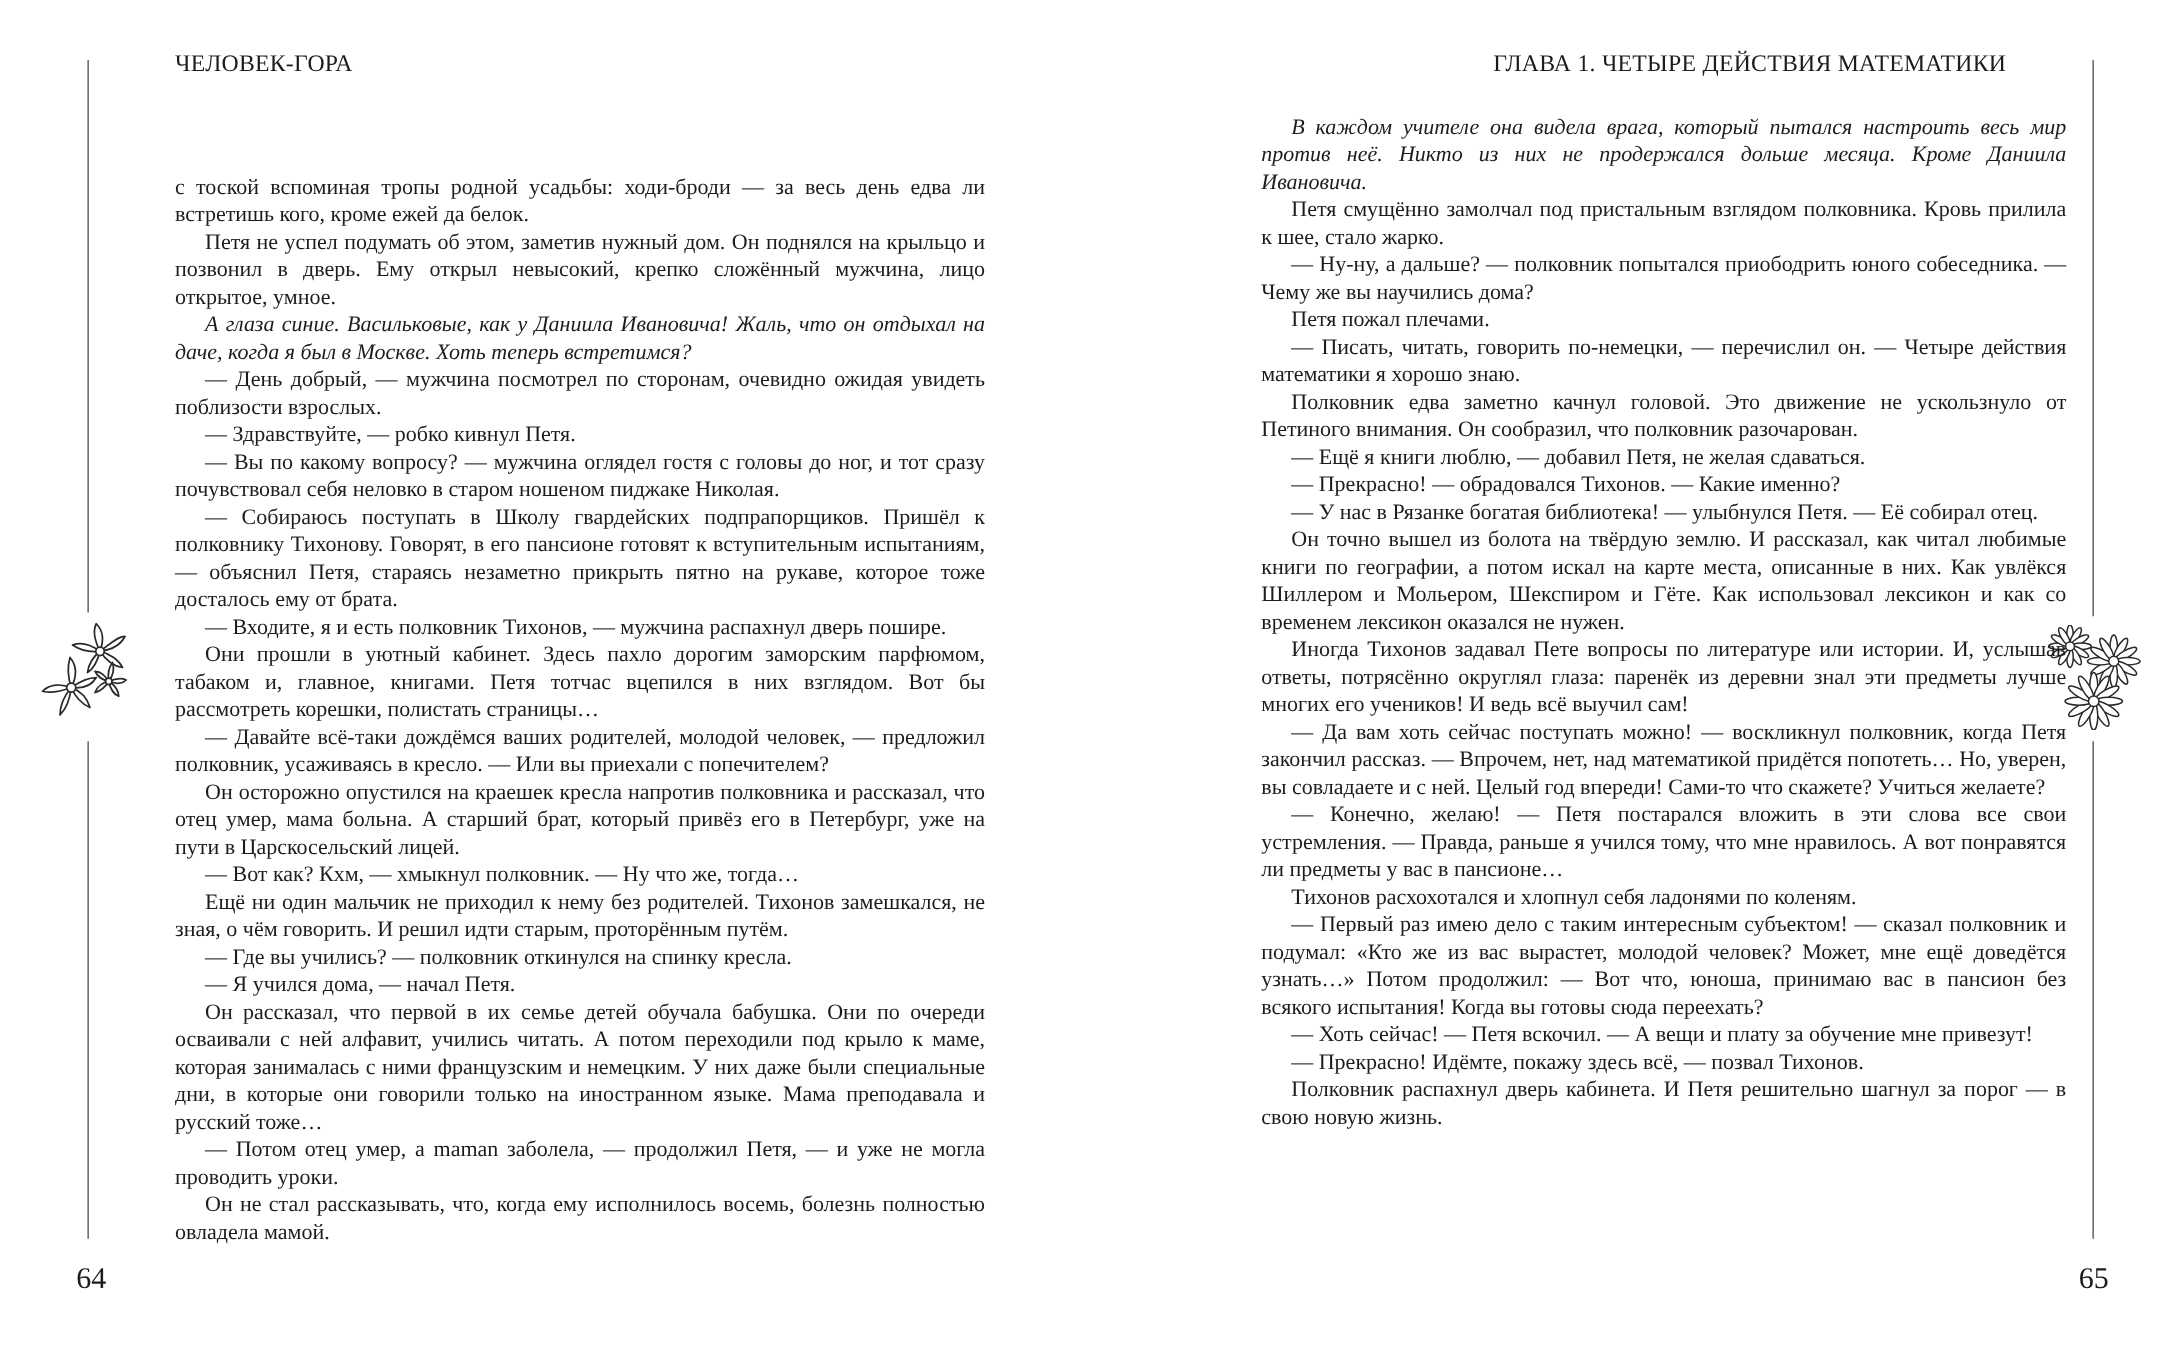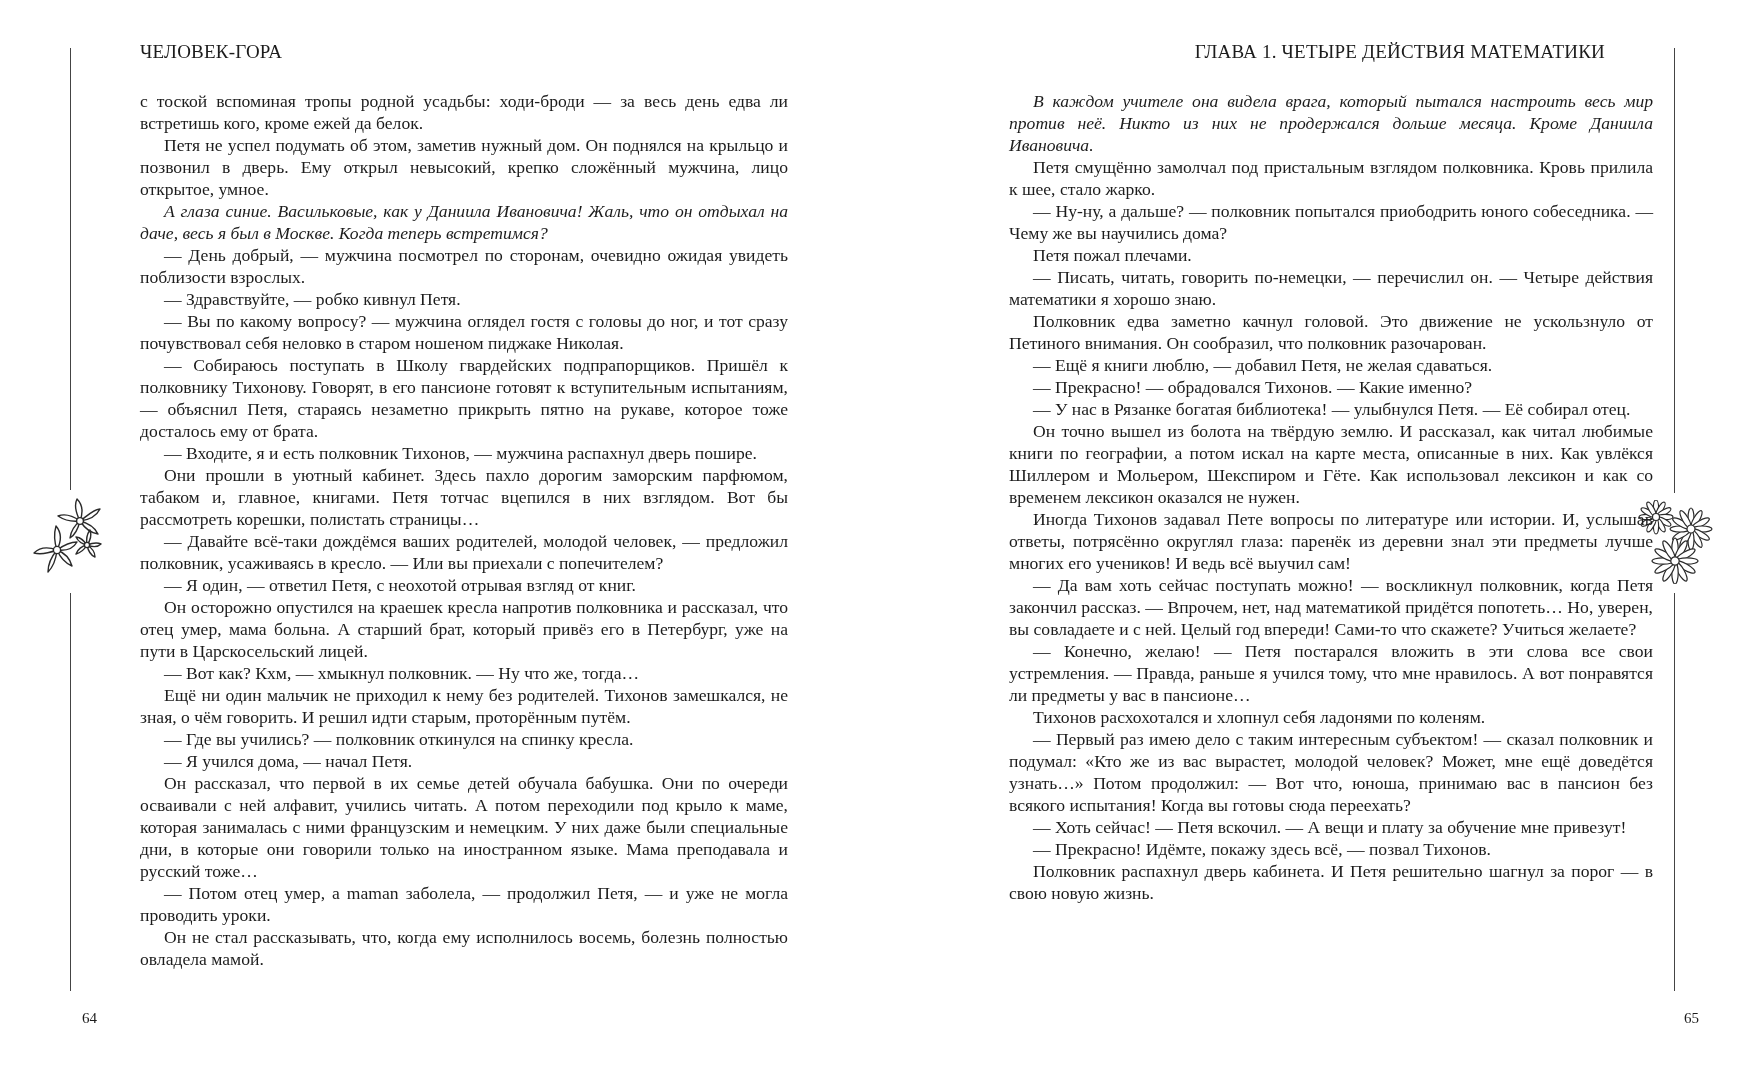--- a/index.html
+++ b/index.html
@@ -4,26 +4,26 @@
 <style>
   html, body { margin: 0; padding: 0; background: #ffffff; }
   body { width: 1744px; height: 1080px; position: relative; overflow: hidden;
          font-family: "Liberation Serif", "DejaVu Serif", serif; color: #1c1c1c; }
   .spread { position: absolute; inset: 0; }
   .rule { position: absolute; width: 1.3px; background: #444; }
   .running-head { position: absolute; top: 41px; font-size: 19px; letter-spacing: 0.2px; white-space: nowrap; }
   .left-head { left: 140px; }
   .right-head { right: 139px; text-align: right; }
   .text-col { position: absolute; top: 90px; font-size: 17.6px; line-height: 22px; text-align: justify; }
-  .left-col { left: 140px; width: 648px; }
+  .left-col { left: 140px; width: 648px; margin-top: 48px; }
   .right-col { left: 961px; width: 644px; margin-left: 48px; }
   .text-col p { margin: 0; text-indent: 0; }
   .text-col p.ind { text-indent: 24px; }
   .text-col p.it { font-style: italic; }
-  .folio { position: absolute; top: 1010px; font-size: 15px; margin-left: 21px; }
+  .folio { position: absolute; top: 1010px; font-size: 24px; }
   .folio-left { left: 61px; }
   .folio-right { left: 1663px; }
   .ornament { position: absolute; }
   .orn-left { left: 30px; top: 497px; width: 78px; height: 86px; }
   .orn-right { left: 1638px; top: 500px; width: 78px; height: 84px; }
 </style>
 </head>
 <body>
 
 <div class="spread">
@@ -62,29 +62,28 @@
           <circle r="2.6"></circle>
         </g>
       </g>
     </svg>
 
     <div class="running-head left-head">ЧЕЛОВЕК-ГОРА</div>
 
     <div class="text-col left-col">
       <p class="">с тоской вспоминая тропы родной усадьбы: ходи-броди — за весь день едва ли встретишь кого, кроме ежей да белок.</p>
       <p class="ind">Петя не успел подумать об этом, заметив нужный дом. Он поднялся на крыльцо и позвонил в дверь. Ему открыл невысокий, крепко сложённый мужчина, лицо открытое, умное.</p>
-      <p class="ind it">А глаза синие. Васильковые, как у Даниила Ивановича! Жаль, что он отдыхал на даче, весь я был в Москве. Когда теперь встретимся?</p>
+      <p class="ind it">А глаза синие. Васильковые, как у Даниила Ивановича! Жаль, что он отдыхал на даче, когда я был в Москве. Хоть теперь встретимся?</p>
       <p class="ind">— День добрый, — мужчина посмотрел по сторонам, очевидно ожидая увидеть поблизости взрослых.</p>
       <p class="ind">— Здравствуйте, — робко кивнул Петя.</p>
       <p class="ind">— Вы по какому вопросу? — мужчина оглядел гостя с головы до ног, и тот сразу почувствовал себя неловко в старом ношеном пиджаке Николая.</p>
       <p class="ind">— Собираюсь поступать в Школу гвардейских подпрапорщиков. Пришёл к полковнику Тихонову. Говорят, в его пансионе готовят к вступительным испытаниям, — объяснил Петя, стараясь незаметно прикрыть пятно на рукаве, которое тоже досталось ему от брата.</p>
       <p class="ind">— Входите, я и есть полковник Тихонов, — мужчина распахнул дверь пошире.</p>
       <p class="ind">Они прошли в уютный кабинет. Здесь пахло дорогим заморским парфюмом, табаком и, главное, книгами. Петя тотчас вцепился в них взглядом. Вот бы рассмотреть корешки, полистать страницы…</p>
       <p class="ind">— Давайте всё-таки дождёмся ваших родителей, молодой человек, — предложил полковник, усаживаясь в кресло. — Или вы приехали с попечителем?</p>
-      <p class="ind">— Я один, — ответил Петя, с неохотой отрывая взгляд от книг.</p>
       <p class="ind">Он осторожно опустился на краешек кресла напротив полковника и рассказал, что отец умер, мама больна. А старший брат, который привёз его в Петербург, уже на пути в Царскосельский лицей.</p>
       <p class="ind">— Вот как? Кхм, — хмыкнул полковник. — Ну что же, тогда…</p>
       <p class="ind">Ещё ни один мальчик не приходил к нему без родителей. Тихонов замешкался, не зная, о чём говорить. И решил идти старым, проторённым путём.</p>
       <p class="ind">— Где вы учились? — полковник откинулся на спинку кресла.</p>
       <p class="ind">— Я учился дома, — начал Петя.</p>
       <p class="ind">Он рассказал, что первой в их семье детей обучала бабушка. Они по очереди осваивали с ней алфавит, учились читать. А потом переходили под крыло к маме, которая занималась с ними французским и немецким. У них даже были специальные дни, в которые они говорили только на иностранном языке. Мама преподавала и русский тоже…</p>
       <p class="ind">— Потом отец умер, а maman заболела, — продолжил Петя, — и уже не могла проводить уроки.</p>
       <p class="ind">Он не стал рассказывать, что, когда ему исполнилось восемь, болезнь полностью овладела мамой.</p>
     </div>
 

